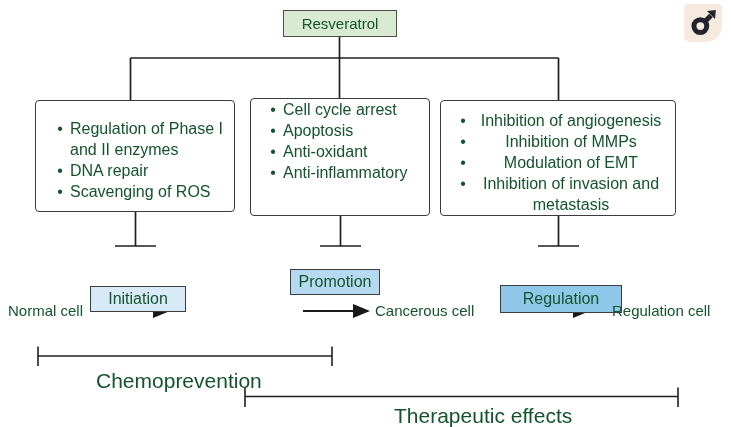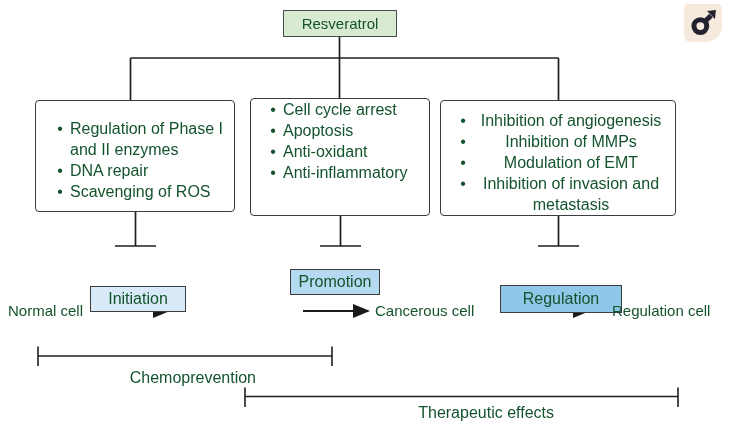--- a/index.html
+++ b/index.html
@@ -35,21 +35,21 @@
   #stage-initiation{left:90px;top:254px;width:96px;height:26px;background:#d8e9f7;}
   #stage-promotion{left:290px;top:237px;width:90px;height:26px;background:#b5d9f0;}
   #stage-progression{left:500px;top:253px;width:122px;height:28px;background:#8fc7e9;}
   
   .cell-label{top:302px;font-size:15px;white-space:nowrap;}
   #cell-0{left:8px;}
   #cell-1{left:192px;}
   #cell-2{left:375px;}
   #cell-3{left:612px;}
   
-  .span-label{font-size:16px;white-space:nowrap;text-align:right;}
+  .span-label{font-size:21px;white-space:nowrap;text-align:right;}
   #label-chemoprevention{left:96px;top:369px;width:160px;}
   #label-therapeutic{left:394px;top:404px;width:160px;}
   
   #connector-layer{left:0;top:0;width:731px;height:427px;}
   
   #logo{
     left:684px;top:4px;width:38px;height:38px;background:#f6e9de;
     border-radius:4px 4px 16px 6px;display:flex;align-items:center;justify-content:center;
   }
 </style>

